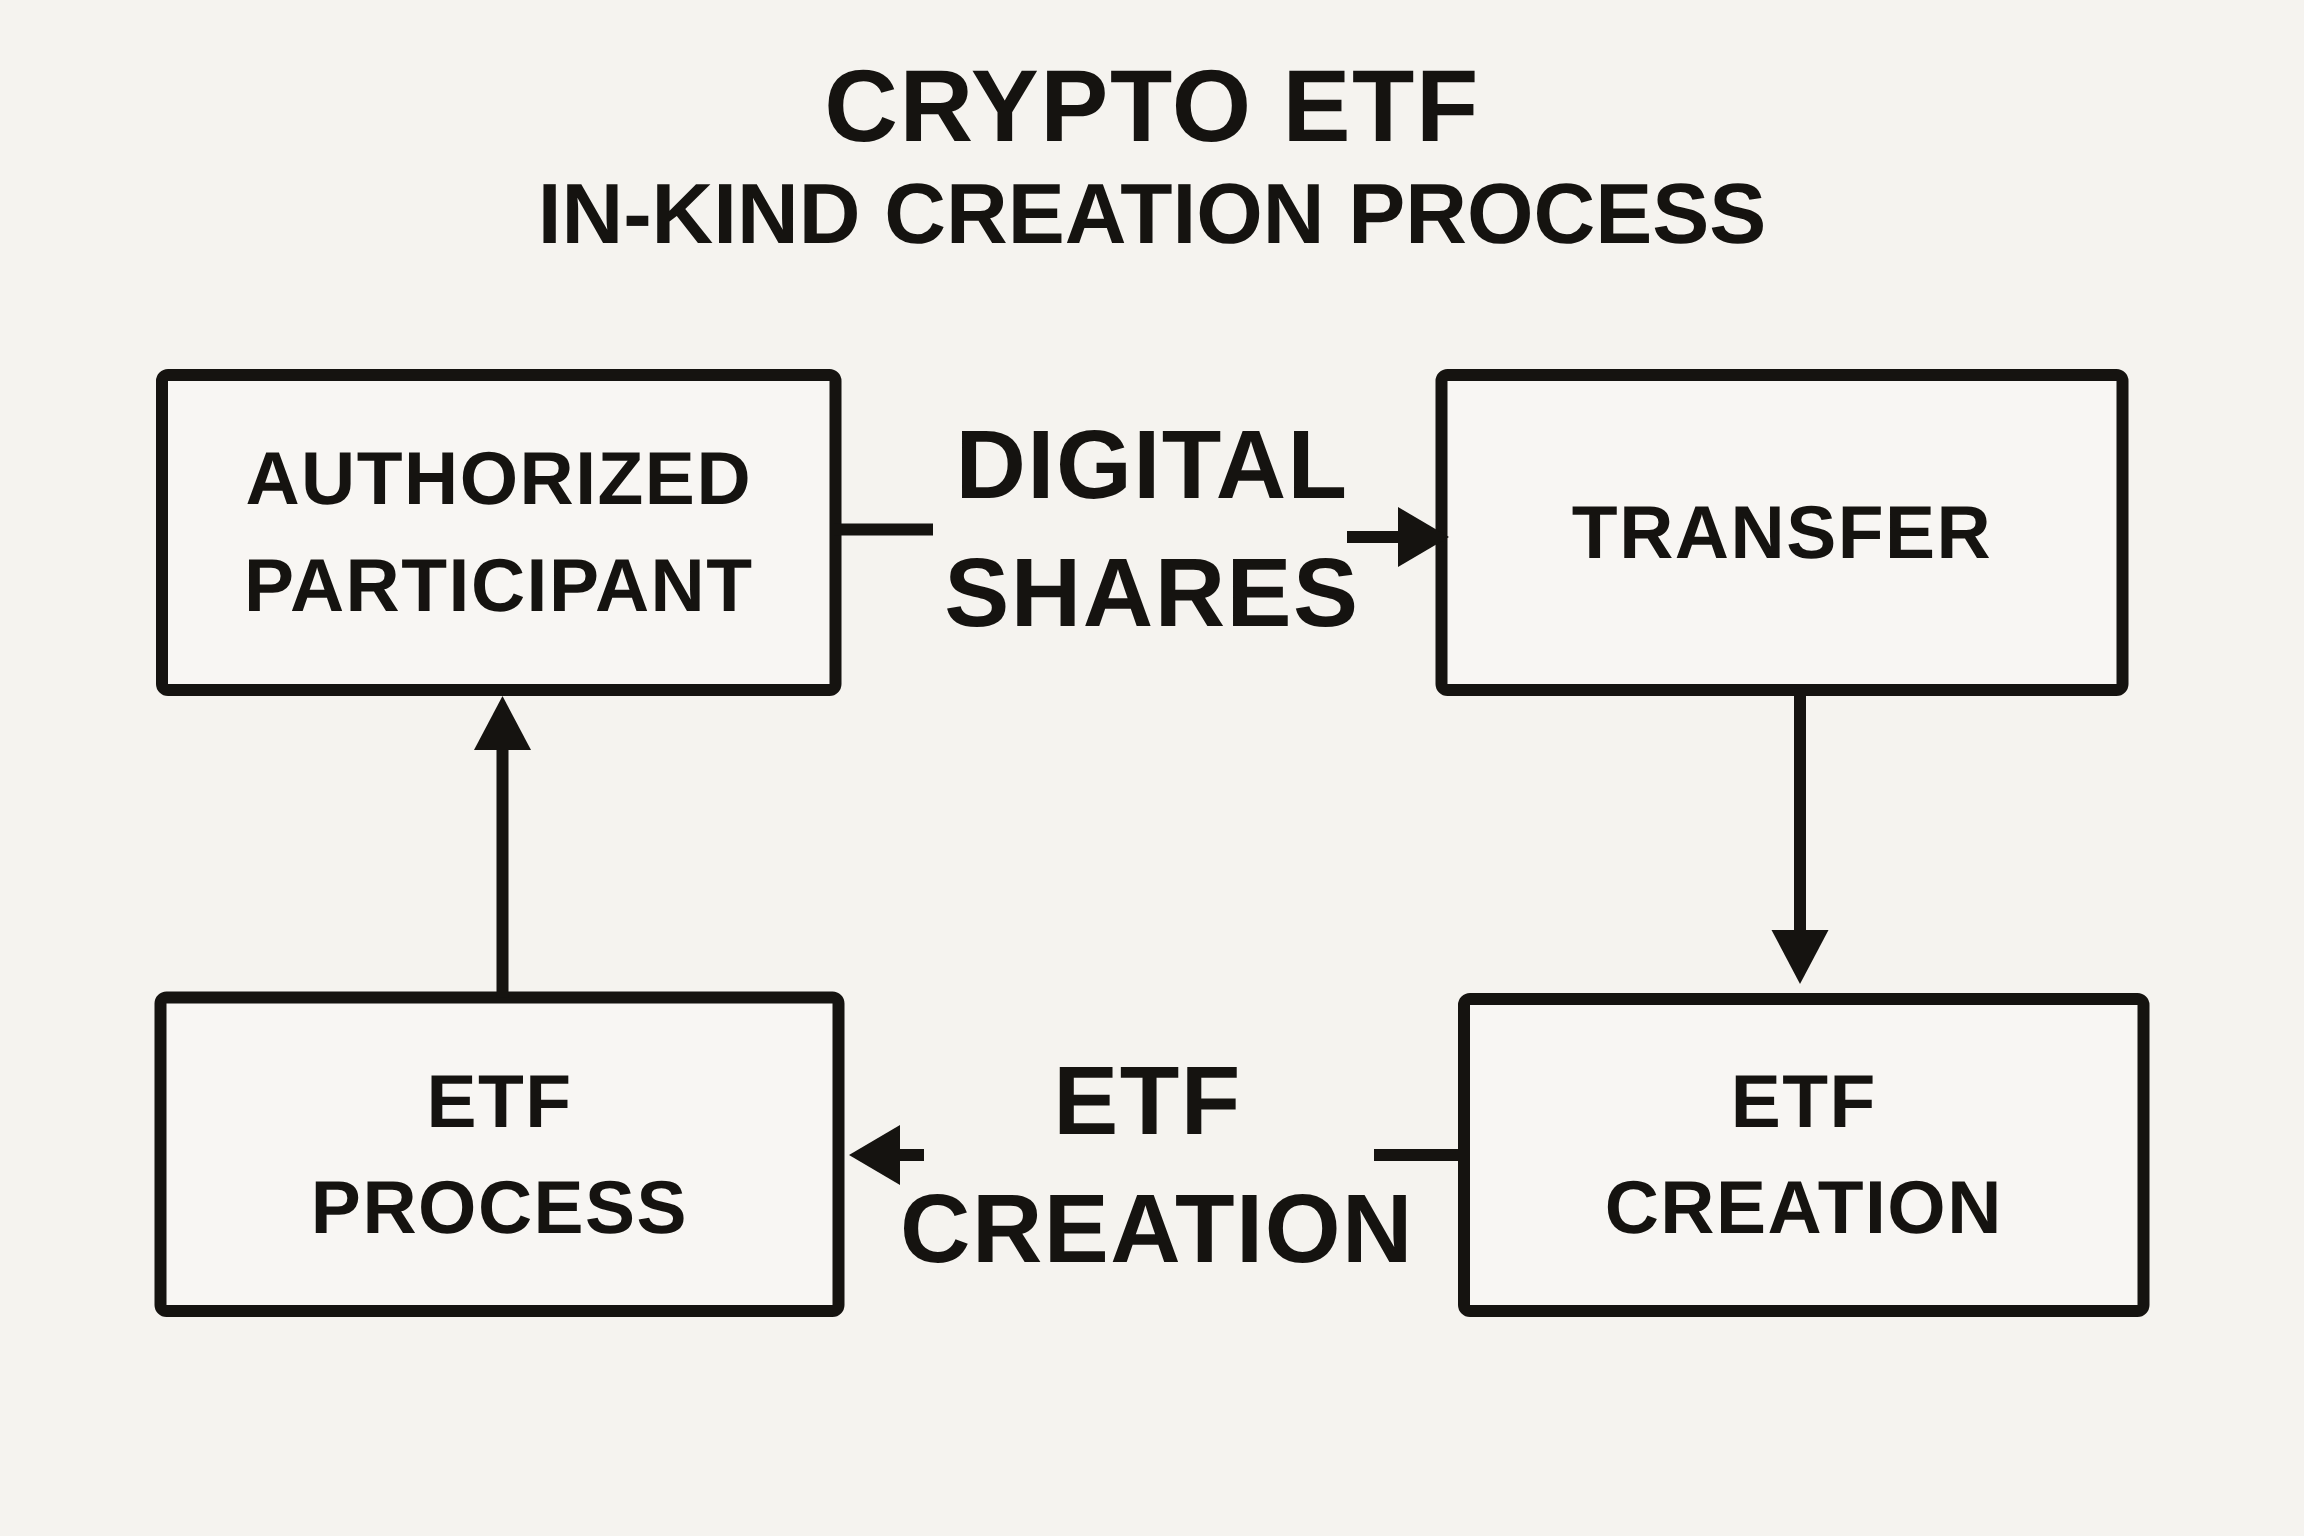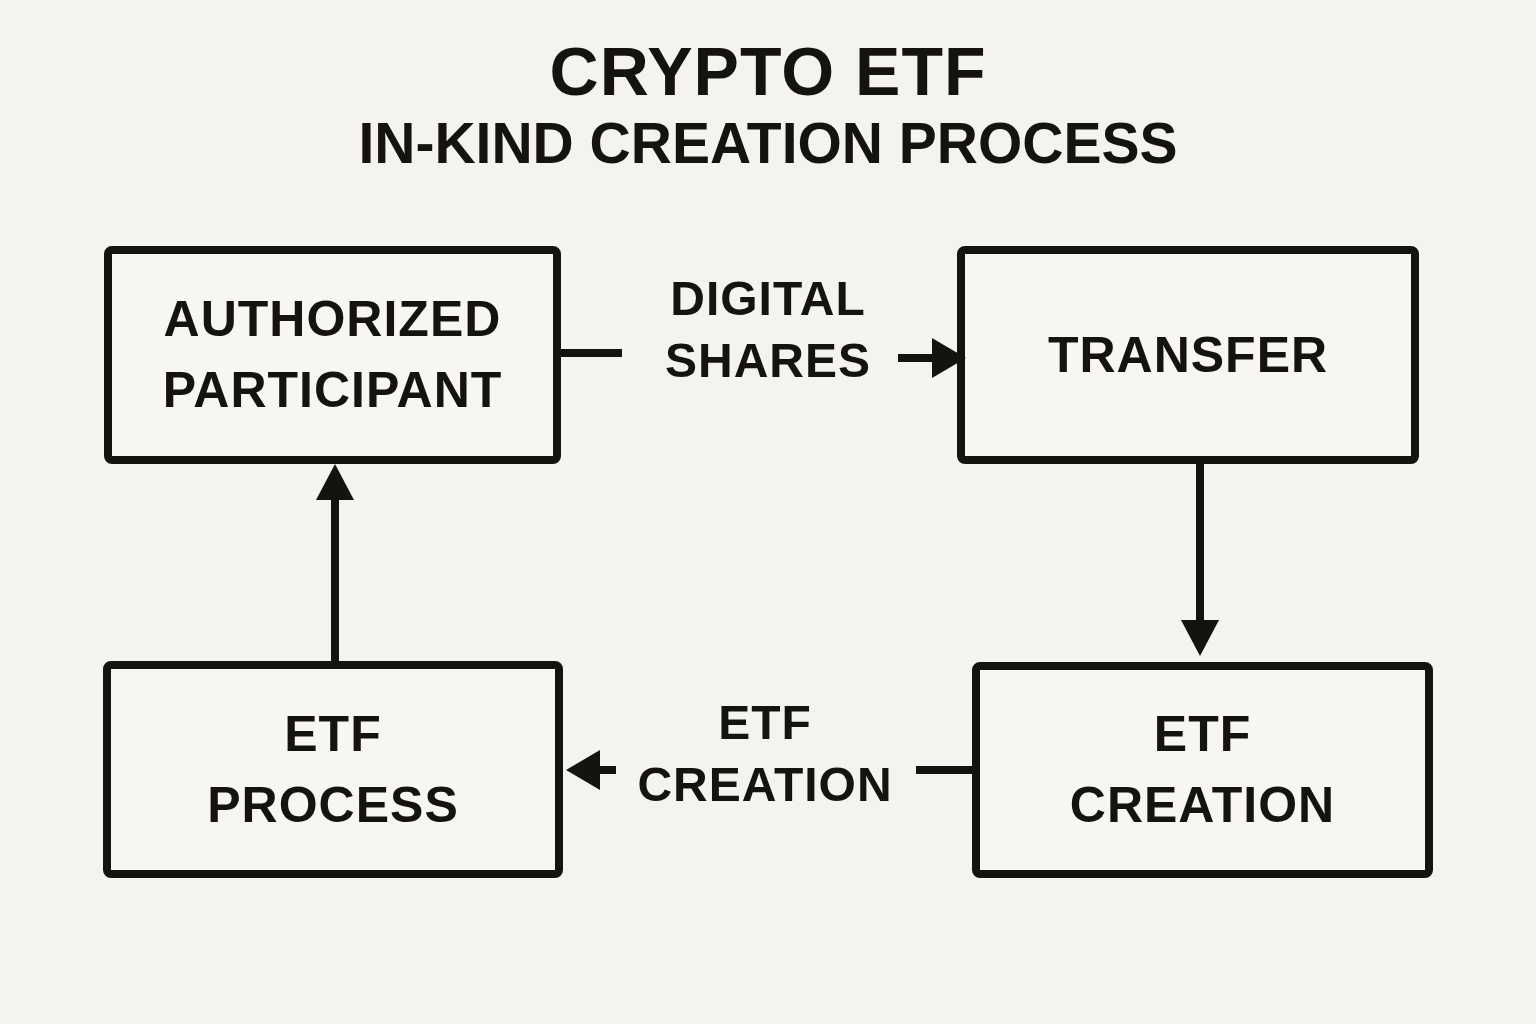--- a/index.html
+++ b/index.html
@@ -59,21 +59,21 @@
   }
   .node .line { display: block; }
   #node-ap { left: 104px; top: 246px; width: 457px; height: 218px; }
   #node-ta { left: 957px; top: 246px; width: 462px; height: 218px; }
   #node-ec { left: 972px; top: 662px; width: 461px; height: 216px; }
   #node-es { left: 103px; top: 661px; width: 460px; height: 217px; }
   
   .edge-label {
     position: absolute;
     text-align: center;
-    font-size: 48px;
+    font-size: 65px;
     font-weight: bold;
     letter-spacing: 1px;
     line-height: 1.3;
   }
   .edge-label .line { display: block; }
   #label-digital-assets { left: 618px; top: 268px; width: 300px; }
   #label-etf-creation  { left: 600px; top: 692px; width: 330px; }
   
   .conn {
     position: absolute;

